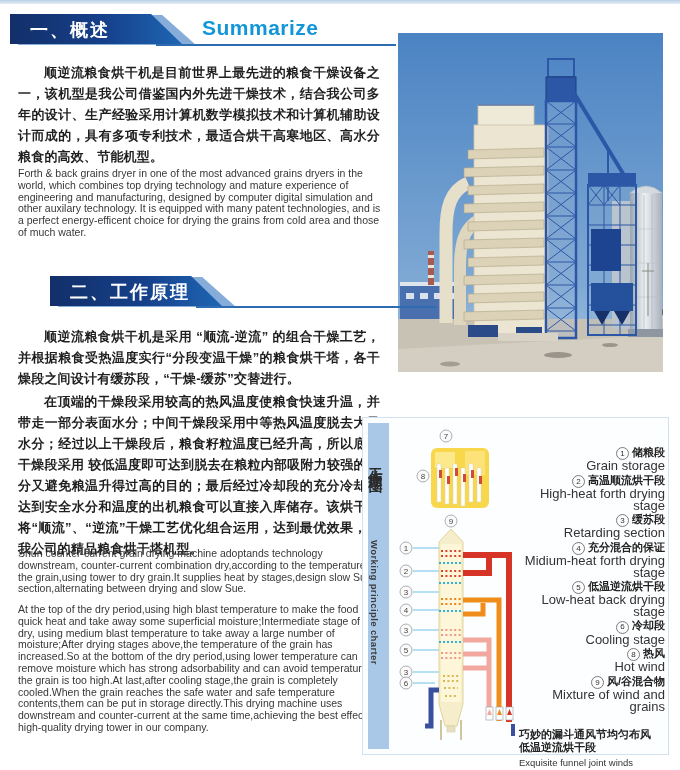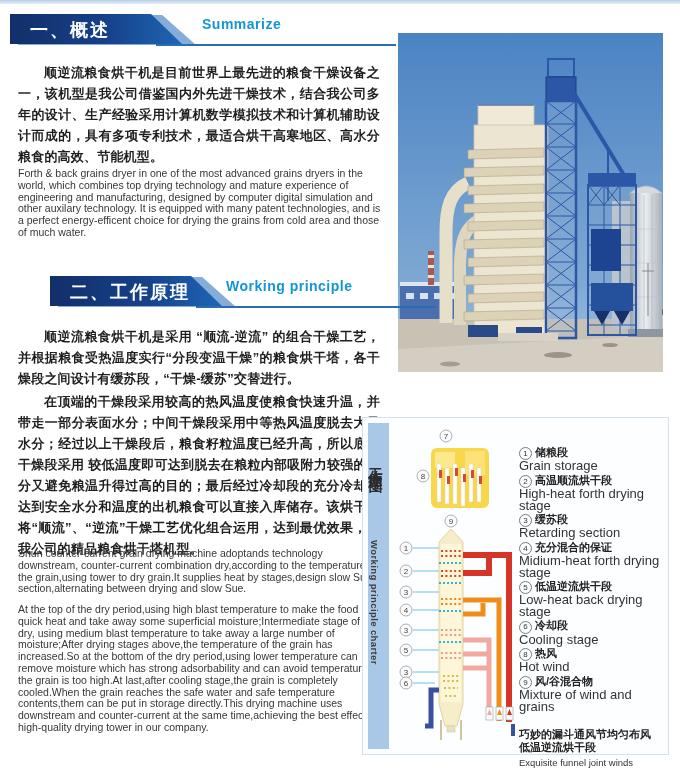--- a/index.html
+++ b/index.html
@@ -9,38 +9,38 @@
   
   .top-strip{left:0;top:0;width:680px;height:4px;background:linear-gradient(180deg,#b9cfe6,#e3eef7);}
   
   .banner{left:10px;width:380px;height:36px;}
   .banner-accent{position:absolute;left:8px;top:1px;width:178px;height:30px;background:#86add9;
                  clip-path:polygon(0 0,81% 0,100% 100%,0 100%);}
   .banner-shape{position:absolute;left:0;top:0;width:172px;height:30px;
                 background:linear-gradient(90deg,#122f69 0%,#16408a 55%,#1e66b4 100%);
                 clip-path:polygon(0 0,82% 0,100% 100%,0 100%);}
   .banner-zh{position:absolute;left:20px;top:4px;font-size:18px;font-weight:700;color:#ffffff;letter-spacing:2px;text-align:center;}
-  .banner-en{position:absolute;left:192px;top:2px;font-size:14px;font-weight:700;color:#1296d8;letter-spacing:0.5px;}
+  .banner-en{position:absolute;left:192px;top:2px;font-size:21px;font-weight:700;color:#1296d8;letter-spacing:0.5px;}
   .banner-en2{left:176px;}
   .banner-line{position:absolute;left:146px;top:30px;width:240px;height:2px;background:#2e6cb2;}
   
   .zh{left:18px;width:362px;font-size:13px;line-height:21px;font-weight:600;color:#1f1f1f;
       text-align:justify;text-indent:2em;letter-spacing:0.2px;}
   .en{left:18px;width:366px;font-size:10.5px;line-height:11.8px;color:#373737;}
   
   .photo{left:398px;top:33px;width:265px;height:339px;}
   
   .panel{left:362px;top:417px;width:305px;height:336px;background:#fdfeff;border:1px solid #d2e1ee;}
   .strip{position:absolute;left:5px;top:5px;width:21px;height:326px;background:#a9c7e6;}
   .strip-zh{position:absolute;left:4px;top:38px;writing-mode:vertical-rl;text-orientation:upright;
             font-size:14px;font-weight:700;color:#2b2b2b;letter-spacing:3px;}
   .strip-en{position:absolute;left:6px;top:122px;writing-mode:vertical-rl;
             font-size:9.5px;font-weight:700;color:#3d3d3d;letter-spacing:0.4px;}
   .legend{position:absolute;left:156px;top:28px;width:146px;}
-  .lg-item{margin-bottom:2px;}
+  .lg-item{margin-bottom:2px;text-align:right;}
   .lg-zh{font-size:11px;line-height:13.5px;font-weight:700;color:#222;}
   .lg-en{font-size:13px;line-height:11.5px;color:#333;}
   .cnum{display:inline-flex;align-items:center;justify-content:center;width:11px;height:11px;
         border:1px solid #7a7a7a;border-radius:50%;font-size:8px;font-weight:400;color:#333;
         margin-right:3px;background:#fdfdfd;}
   .note-zh{font-size:11px;line-height:13px;font-weight:700;color:#222;margin-top:16px;}
   .note-en{font-size:9.5px;line-height:11px;color:#333;margin-top:3px;}
   svg text{font-family:"Liberation Sans","DejaVu Sans",sans-serif;}
 </style>
 </head>
@@ -164,21 +164,20 @@
   <rect x="100" y="300" width="60" height="8" fill="#d8d3c6"></rect>
   <line x1="250" y1="230" x2="250" y2="283" stroke="#8a8a86" stroke-width="1"></line>
   <line x1="244" y1="238" x2="256" y2="238" stroke="#8a8a86" stroke-width="1"></line>
 </svg>
 </div>
 
 <div class="abs banner" style="top:276px;margin-left:40px;">
   <div class="banner-accent"></div>
   <div class="banner-shape"></div>
   <div class="banner-zh">二、工作原理</div>
-  <div class="banner-en banner-en2">Working principle</div>
   <div class="banner-line"></div>
 </div>
 
 <div class="abs zh" style="top:326px;">顺逆流粮食烘干机是采用 “顺流-逆流” 的组合干燥工艺，并根据粮食受热温度实行“分段变温干燥”的粮食烘干塔，各干燥段之间设计有缓苏段，“干燥-缓苏”交替进行。</div>
 <div class="abs zh" style="top:391px;">在顶端的干燥段采用较高的热风温度使粮食快速升温，并带走一部分表面水分；中间干燥段采用中等热风温度脱去大量水分；经过以上干燥段后，粮食籽粒温度已经升高，所以底部干燥段采用 较低温度即可达到脱去在粮粒内部吸附力较强的水分又避免粮温升得过高的目的；最后经过冷却段的充分冷却，达到安全水分和温度的出机粮食可以直接入库储存。该烘干塔将“顺流”、“逆流”干燥工艺优化组合运用，达到最优效果，是我公司的精品粮食烘干塔机型。</div>
 <div class="abs en" style="top:548px;">Shun counter-current grain drying machine adoptands technology downstream, counter-current combination dry,according to the temperatures of the grain,using tower to dry grain.It supplies heat by stages,design slow Sue section,alternating between drying and slow Sue.</div>
 <div class="abs en" style="top:604px;">At the top of the dry period,using high blast temperature to make the food quick heat and take away some superficial moisture;Intermediate stage of the dry,  using medium blast temperature to take away a large number of moisture;After drying stages  above,the temperature of the grain has increased.So at the bottom of the dry period,using lower temperature can remove moisture which has strong adsorbability and can avoid temperature of the grain is too high.At last,after cooling stage,the grain is completely cooled.When the grain reaches the safe water and safe temperature contents,them can be put in storage directly.This drying machine uses downstream and counter-current at the same time,achieving the best effect,it's high-quality drying tower in our company.</div>
 
 <div class="abs panel">
   <div class="strip"></div>

